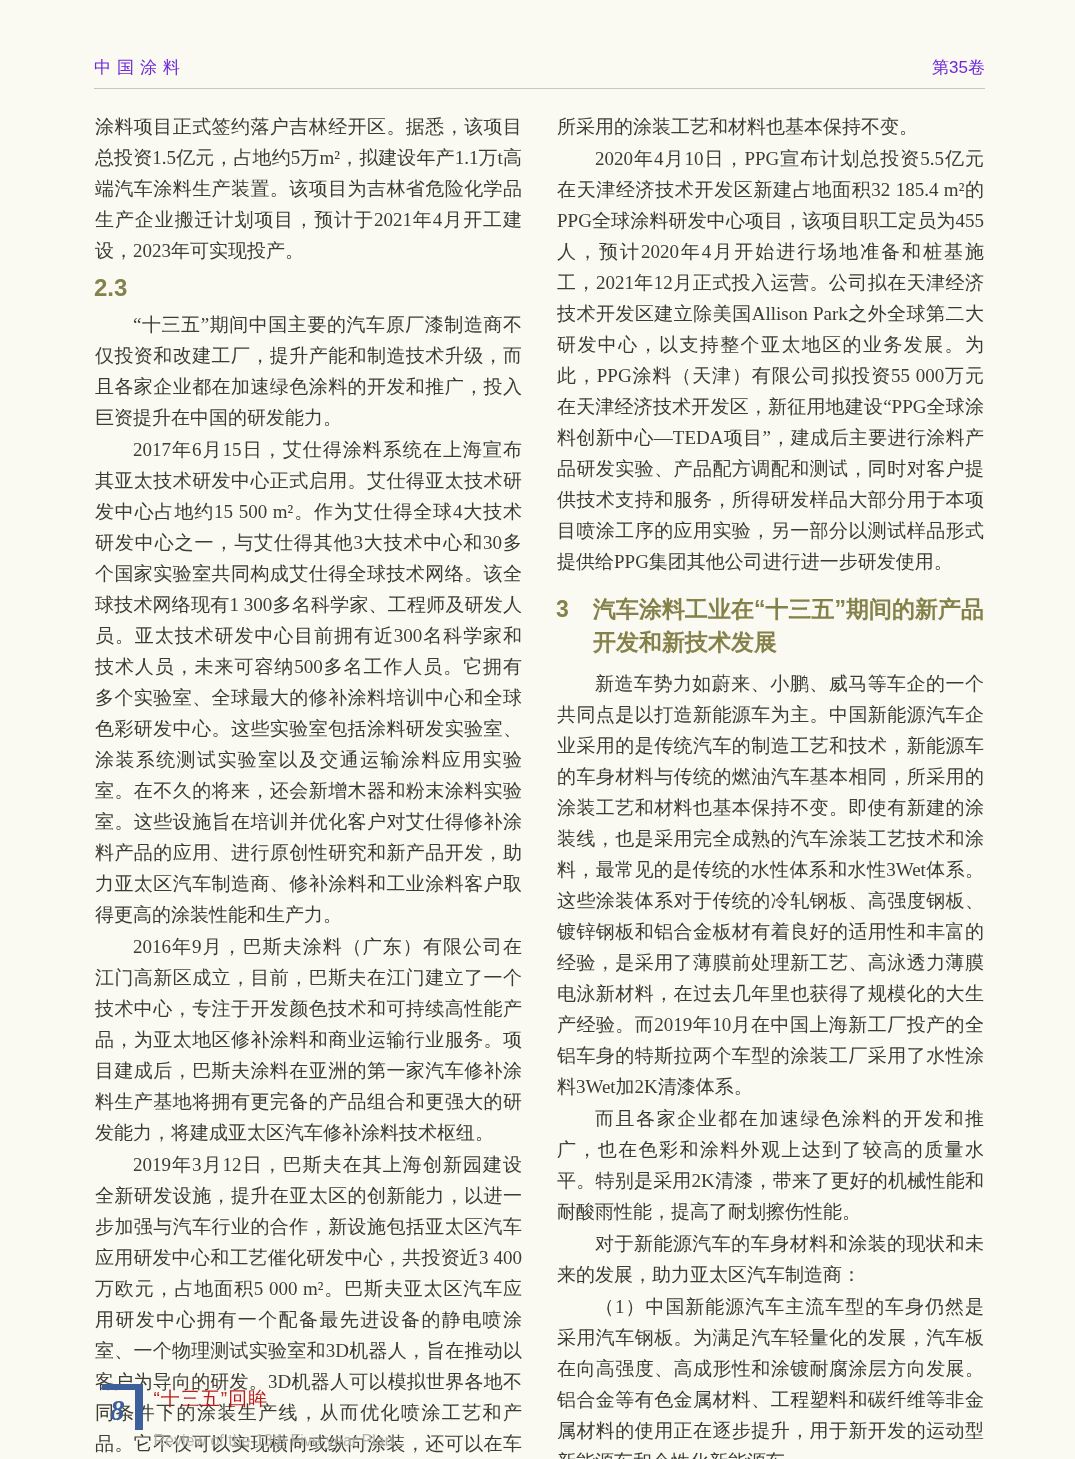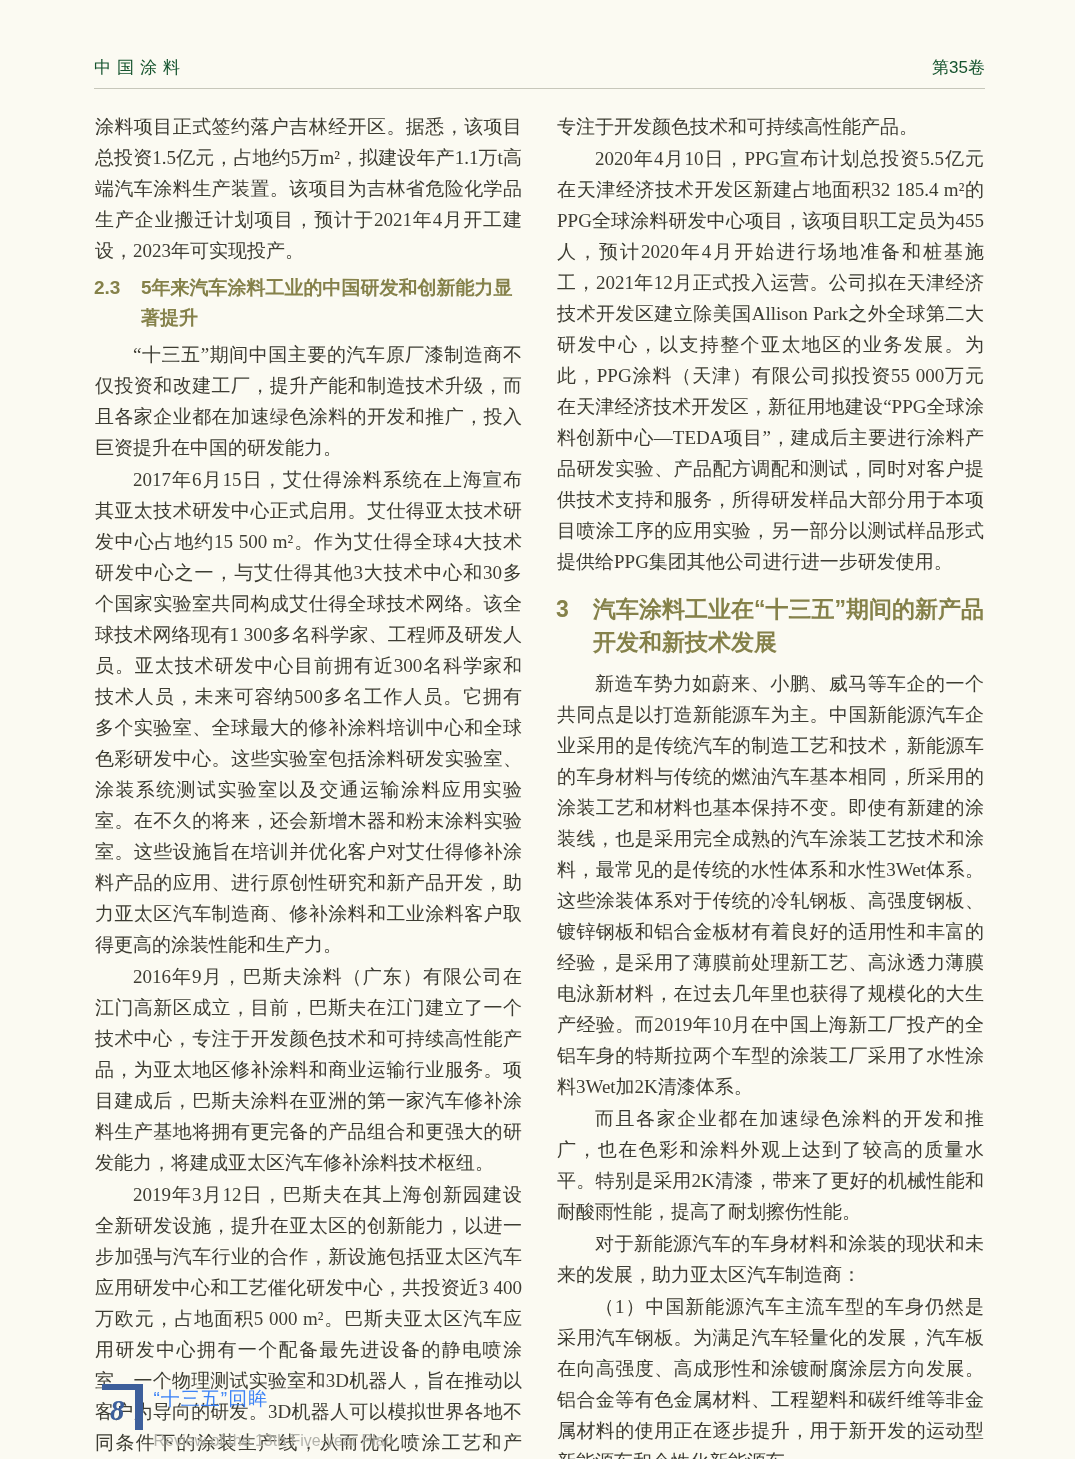--- a/index.html
+++ b/index.html
@@ -8,79 +8,78 @@
     background:#fbfaf2;
     position:relative;
     overflow:hidden;
     font-family:"Liberation Serif","DejaVu Serif",serif;
     color:#3d3c32;
   }
   .page{box-sizing:border-box;width:1075px;height:1459px;padding:56px 90px 0 94px;position:relative;}
   
   .hdr{display:flex;justify-content:space-between;align-items:baseline;
        font-family:"Liberation Sans","DejaVu Sans",sans-serif;
-       font-size:17px;color:#14532d;}
+       font-size:17px;color:#6d28d9;}
   .hdr .journal{letter-spacing:6px;}
   .hdr-rule{border:none;border-top:1px solid #c7c7bb;margin:9px 0 0 0;}
   
   .cols{display:flex;gap:33px;margin-top:21px;}
   .col{width:429px;font-size:19px;line-height:31px;text-align:justify;}
   .col p{margin:1px;text-indent:2em;}
   .col p.noindent{text-indent:0;}
   
   .h-sub,.h-main,.h-sub2{
     font-family:"Liberation Sans","DejaVu Sans",sans-serif;
     font-weight:bold;color:#85814a;display:flex;text-align:left;
   }
-  .h-sub{font-size:19px;line-height:30px;margin:7px 0 6px 0;}
+  .h-sub{font-size:24px;line-height:30px;margin:7px 0 6px 0;align-items:flex-end;}
   .h-sub .hnum{flex:none;width:47px;}
   .h-main{font-size:23px;line-height:33px;margin:16px 0 9px 0;}
   .h-main .hnum{flex:none;width:37px;}
   .h-sub2{font-size:19px;line-height:29px;margin:4px 0 4px 0;}
   .h-sub2 .hnum{flex:none;width:44px;}
   .htitle{flex:1;}
   
   .ftr{position:absolute;left:102px;top:1384px;display:flex;align-items:flex-start;}
   .pn-box{
     border-top:6px solid #3d5f9b;border-right:8px solid #3d5f9b;
     height:40px;padding:0 10px 0 8px;
   }
   .pn{font-family:"Liberation Serif","DejaVu Serif",serif;font-style:italic;font-weight:bold;
       font-size:29px;color:#3d5f9b;line-height:40px;}
   .ftr-titles{margin-left:11px;padding-top:2px;font-family:"Liberation Sans","DejaVu Sans",sans-serif;}
-  .f-cn{font-size:19px;color:#3b82f6;letter-spacing:1px;}
+  .f-cn{font-size:19px;color:#b91c1c;letter-spacing:1px;}
   .f-en{font-size:16px;color:#b2b2ab;margin-top:20px;}
 </style>
 </head>
 <body>
 
 <div class="page">
 
   <div class="hdr">
     <span class="journal">中国涂料</span>
     <span class="volume">第35卷</span>
   </div>
   <hr class="hdr-rule">
 
   <div class="cols">
 
     <div class="col">
       <p class="noindent">涂料项目正式签约落户吉林经开区。据悉，该项目总投资1.5亿元，占地约5万m²，拟建设年产1.1万t高端汽车涂料生产装置。该项目为吉林省危险化学品生产企业搬迁计划项目，预计于2021年4月开工建设，2023年可实现投产。</p>
       <div class="h-sub">
         <span class="hnum">2.3</span>
-        <span class="htitle">5年来汽车涂料工业的中国研发和创新能力显著提升</span>
       </div>
       <p>“十三五”期间中国主要的汽车原厂漆制造商不仅投资和改建工厂，提升产能和制造技术升级，而且各家企业都在加速绿色涂料的开发和推广，投入巨资提升在中国的研发能力。</p>
       <p>2017年6月15日，艾仕得涂料系统在上海宣布其亚太技术研发中心正式启用。艾仕得亚太技术研发中心占地约15 500 m²。作为艾仕得全球4大技术研发中心之一，与艾仕得其他3大技术中心和30多个国家实验室共同构成艾仕得全球技术网络。该全球技术网络现有1 300多名科学家、工程师及研发人员。亚太技术研发中心目前拥有近300名科学家和技术人员，未来可容纳500多名工作人员。它拥有多个实验室、全球最大的修补涂料培训中心和全球色彩研发中心。这些实验室包括涂料研发实验室、涂装系统测试实验室以及交通运输涂料应用实验室。在不久的将来，还会新增木器和粉末涂料实验室。这些设施旨在培训并优化客户对艾仕得修补涂料产品的应用、进行原创性研究和新产品开发，助力亚太区汽车制造商、修补涂料和工业涂料客户取得更高的涂装性能和生产力。</p>
       <p>2016年9月，巴斯夫涂料（广东）有限公司在江门高新区成立，目前，巴斯夫在江门建立了一个技术中心，专注于开发颜色技术和可持续高性能产品，为亚太地区修补涂料和商业运输行业服务。项目建成后，巴斯夫涂料在亚洲的第一家汽车修补涂料生产基地将拥有更完备的产品组合和更强大的研发能力，将建成亚太区汽车修补涂料技术枢纽。</p>
       <p>2019年3月12日，巴斯夫在其上海创新园建设全新研发设施，提升在亚太区的创新能力，以进一步加强与汽车行业的合作，新设施包括亚太区汽车应用研发中心和工艺催化研发中心，共投资近3 400万欧元，占地面积5 000 m²。巴斯夫亚太区汽车应用研发中心拥有一个配备最先进设备的静电喷涂室、一个物理测试实验室和3D机器人，旨在推动以客户为导向的研发。3D机器人可以模拟世界各地不同条件下的涂装生产线，从而优化喷涂工艺和产品。它不仅可以实现横向或纵向涂装，还可以在车门和保险杠等三维部件上喷涂。3D机器人使巴斯夫不仅能够为汽车行业客户开发新的产品，而且还能为汽车原厂漆以及汽车涂料行业潜在的新趋势设计解决方案。新的应用研发中</p>
     </div>
 
     <div class="col">
-      <p class="noindent">专注于开发颜色技术和可持续高性能产品。</p>
+      <p class="noindent">所采用的涂装工艺和材料也基本保持不变。</p>
       <p>2020年4月10日，PPG宣布计划总投资5.5亿元在天津经济技术开发区新建占地面积32 185.4 m²的PPG全球涂料研发中心项目，该项目职工定员为455人，预计2020年4月开始进行场地准备和桩基施工，2021年12月正式投入运营。公司拟在天津经济技术开发区建立除美国Allison Park之外全球第二大研发中心，以支持整个亚太地区的业务发展。为此，PPG涂料（天津）有限公司拟投资55 000万元在天津经济技术开发区，新征用地建设“PPG全球涂料创新中心—TEDA项目”，建成后主要进行涂料产品研发实验、产品配方调配和测试，同时对客户提供技术支持和服务，所得研发样品大部分用于本项目喷涂工序的应用实验，另一部分以测试样品形式提供给PPG集团其他公司进行进一步研发使用。</p>
       <div class="h-main">
         <span class="hnum">3</span>
         <span class="htitle">汽车涂料工业在“十三五”期间的新产品开发和新技术发展</span>
       </div>
       <p>新造车势力如蔚来、小鹏、威马等车企的一个共同点是以打造新能源车为主。中国新能源汽车企业采用的是传统汽车的制造工艺和技术，新能源车的车身材料与传统的燃油汽车基本相同，所采用的涂装工艺和材料也基本保持不变。即使有新建的涂装线，也是采用完全成熟的汽车涂装工艺技术和涂料，最常见的是传统的水性体系和水性3Wet体系。这些涂装体系对于传统的冷轧钢板、高强度钢板、镀锌钢板和铝合金板材有着良好的适用性和丰富的经验，是采用了薄膜前处理新工艺、高泳透力薄膜电泳新材料，在过去几年里也获得了规模化的大生产经验。而2019年10月在中国上海新工厂投产的全铝车身的特斯拉两个车型的涂装工厂采用了水性涂料3Wet加2K清漆体系。</p>
       <p>而且各家企业都在加速绿色涂料的开发和推广，也在色彩和涂料外观上达到了较高的质量水平。特别是采用2K清漆，带来了更好的机械性能和耐酸雨性能，提高了耐划擦伤性能。</p>
       <p>对于新能源汽车的车身材料和涂装的现状和未来的发展，助力亚太区汽车制造商：</p>
       <p>（1）中国新能源汽车主流车型的车身仍然是采用汽车钢板。为满足汽车轻量化的发展，汽车板在向高强度、高成形性和涂镀耐腐涂层方向发展。铝合金等有色金属材料、工程塑料和碳纤维等非金属材料的使用正在逐步提升，用于新开发的运动型新能源车和个性化新能源车。</p>
 

